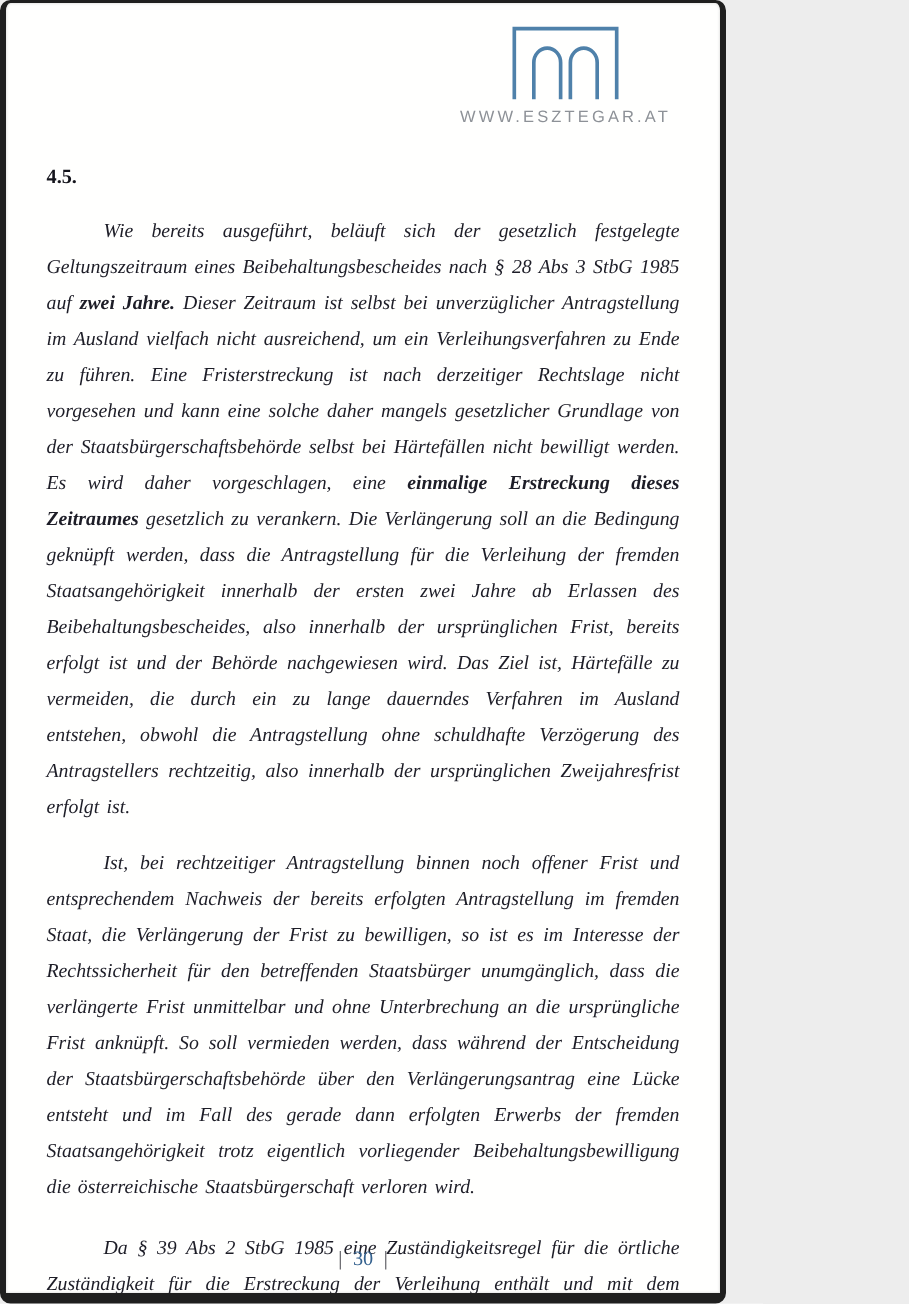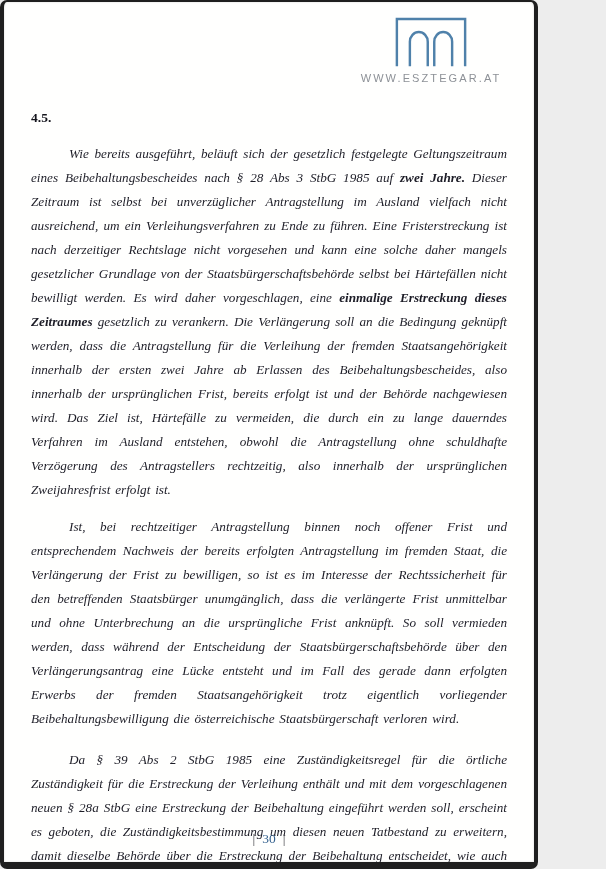--- a/index.html
+++ b/index.html
@@ -4,21 +4,21 @@
 <style>
   * { margin: 0; padding: 0; box-sizing: border-box; }
   html, body {
     width: 606px; height: 869px;
     background: #ededed;
     font-family: "Liberation Serif", serif;
   }
   .page {
     position: absolute;
     left: 0; top: 0;
-    width: 538px; height: 869px;
+    width: 484px; height: 869px;
     background: #fffffe;
     border: 2px solid #1f1f1f;
     border-left-width: 4px;
     border-right-width: 4px;
     border-bottom-width: 7px;
     border-radius: 7px;
     overflow: hidden;
     box-shadow: inset 0 0 2px rgba(120,120,120,.35);
   }
   .logo {

